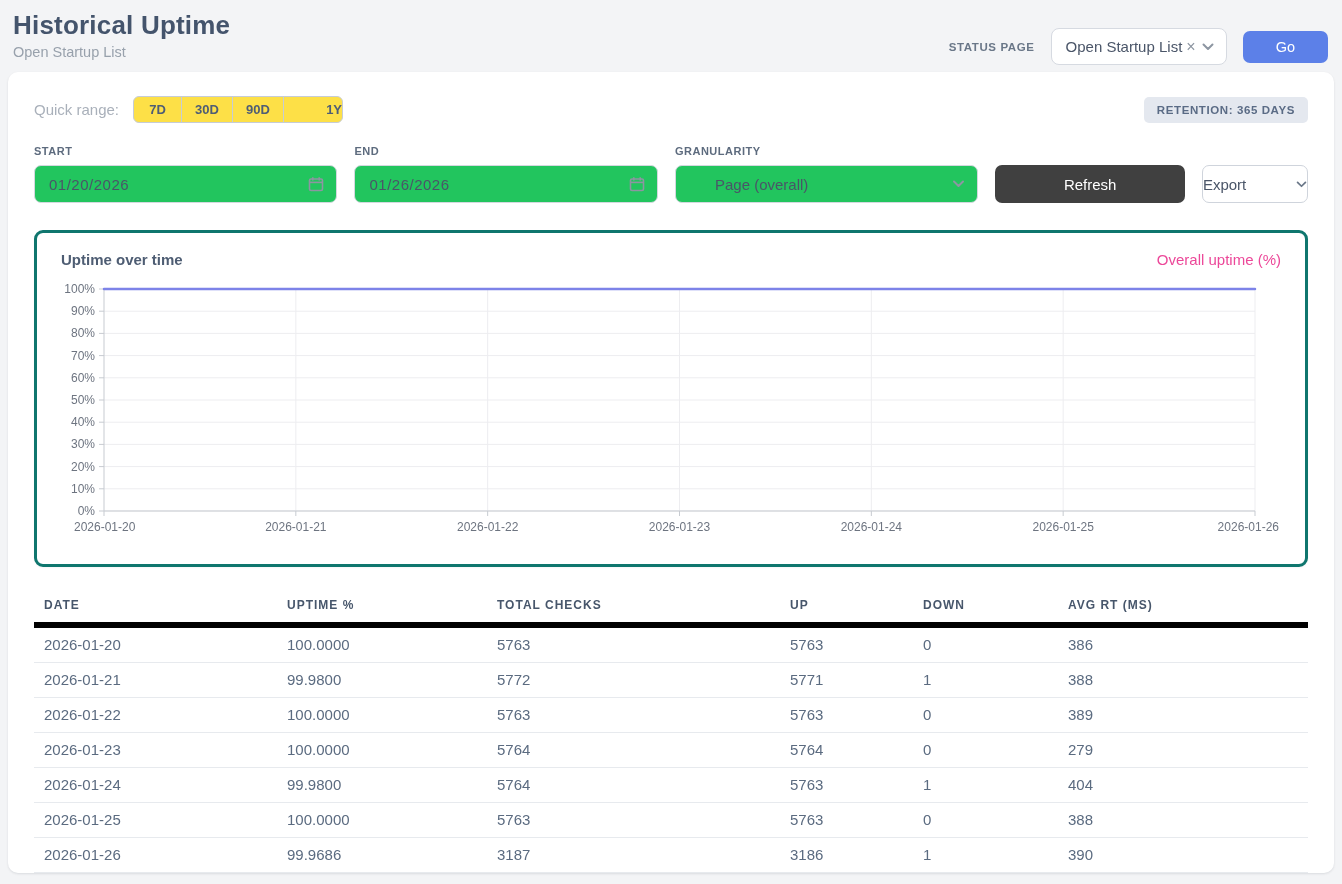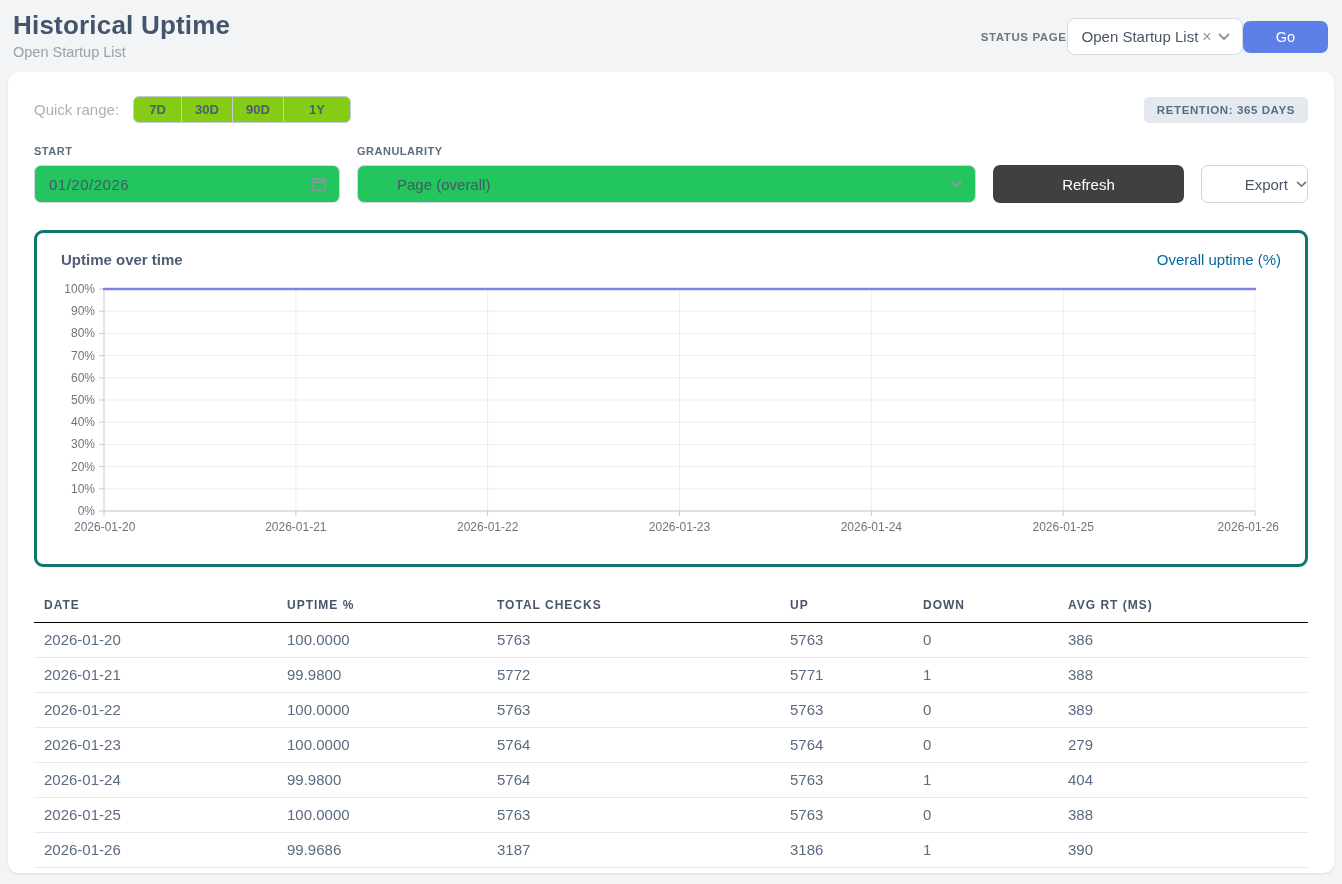--- a/index.html
+++ b/index.html
@@ -10,21 +10,21 @@
     color: #4e5d75;
     overflow: hidden;
   }
   
   .top-header {
     display: flex; justify-content: space-between; align-items: flex-start;
     padding: 10px 14px 0 13px; height: 64px;
   }
   .page-title { font-size: 26px; font-weight: 700; color: #44546c; letter-spacing: .2px; }
   .page-subtitle { font-size: 14.5px; color: #98a1ac; margin-top: 3px; }
-  .header-right { display: flex; align-items: center; gap: 0; margin-top: 8px; }
+  .header-right { display: flex; align-items: center; gap: 16px; margin-top: 18px; }
   .status-page-label { font-size: 11.5px; font-weight: 600; letter-spacing: .6px; color: #6a7788; }
   .status-select {
     display: flex; align-items: center; gap: 6px;
     background: #fff; border: 1px solid #d6dae1; border-radius: 8px;
     height: 37px; padding: 0 12px 0 14px; min-width: 158px; cursor: pointer;
     font-size: 15px; color: #4a5568;
   }
   .status-select .clear-x { color: #8d96a2; font-size: 16px; margin-left: -2px; }
   .chev { stroke: #8d96a2; stroke-width: 2; fill: none; stroke-linecap: round; stroke-linejoin: round; }
   .go-btn {
@@ -35,26 +35,26 @@
   .panel {
     background: #fff; border-radius: 10px; margin: 8px;
     box-shadow: 0 1px 3px rgba(16,24,40,.07), 0 1px 2px rgba(16,24,40,.04);
     padding: 24px 26px 14px 26px; height: 801px;
   }
   .row1 { display: flex; align-items: center; justify-content: space-between; }
   .quick-wrap { display: flex; align-items: center; gap: 14px; }
   .quick-label { font-size: 15px; color: #a9b0ba; }
   .seg-group { display: flex; }
   .seg-btn {
-    background: #84cc16; border: 1px solid #c6ccd6; color: #4e5d75;
+    background: #fde047; border: 1px solid #c6ccd6; color: #4e5d75;
     font-size: 13px; font-weight: 600; font-family: inherit;
     padding: 5px 0; width: 52px; text-align: center; cursor: pointer; margin-left: -1px;
   }
   .seg-btn:first-child { border-radius: 6px 0 0 6px; margin-left: 0; width: 49px; }
-  .seg-btn:last-child { border-radius: 0 6px 6px 0; width: 68px; }
+  .seg-btn:last-child { border-radius: 0 6px 6px 0; width: 60px; text-align: right; }
   .retention-badge {
     background: #e4e8ef; color: #5a6b85; font-size: 11.5px; font-weight: 600;
     letter-spacing: .6px; border-radius: 5px; padding: 7px 13px;
   }
   
   .controls { display: flex; gap: 17px; margin-top: 22px; align-items: flex-end; }
   .field { display: flex; flex-direction: column; }
   .field-label { font-size: 11px; font-weight: 600; letter-spacing: .5px; color: #5d6b7e; margin-bottom: 8px; }
   .input-box {
     display: flex; align-items: center; justify-content: space-between;
@@ -66,38 +66,38 @@
   .input-box.select { cursor: pointer; padding-left: 39px; }
   .date-val { letter-spacing: .5px; }
   .cal-icon { stroke: #8d95a1; stroke-width: 1.6; fill: none; }
   .refresh-btn {
     background: #404040; color: #fff; border: none; border-radius: 7px;
     width: 191px; height: 38px; font-size: 15px; cursor: pointer; font-family: inherit;
   }
   .export-btn {
     background: #fff; color: #4a5568; border: 1px solid #cfd4dc; border-radius: 7px;
     width: 107px; height: 38px; font-size: 15px; cursor: pointer; font-family: inherit;
-    display: flex; align-items: center; justify-content: flex-end; gap: 8px;
+    display: flex; align-items: center; justify-content: space-between; gap: 8px;
   }
   
   .chart-card {
     border: 3px solid #0f766e; border-radius: 9px; margin-top: 27px;
     padding: 18px 22px 14px 22px; height: 337px;
     box-shadow: 0 1px 2px rgba(16,24,40,.04);
   }
   .chart-head { display: flex; justify-content: space-between; align-items: center; padding: 0 2px; }
   .chart-title { font-size: 15px; font-weight: 700; color: #4e5d73; }
-  .chart-legend { font-size: 15px; color: #0369a1; }
+  .chart-legend { font-size: 15px; color: #ec4899; }
   .chart-svg { margin-top: 14px; display: block; }
   .chart-svg text { font-family: "Liberation Sans", "DejaVu Sans", sans-serif; font-size: 12px; fill: #6d7480; }
   
   .uptime-table { width: 100%; border-collapse: collapse; margin-top: 23px; }
   .uptime-table th {
     text-align: left; font-size: 12px; font-weight: 700; letter-spacing: 1px;
-    color: #47566b; padding: 8px 10px 10px 10px; border-bottom: 1px solid #000000;
+    color: #47566b; padding: 8px 10px 10px 10px; border-bottom: 6px solid #000000;
   }
   .uptime-table td {
     font-size: 15px; color: #5b6b80; padding: 8px 10px 9px 10px;
     border-bottom: 1px solid #e7eaee;
   }
 </style>
 </head>
 <body>
 
 <div class="top-header">
@@ -131,20 +131,32 @@
         </div>
     </div>
     <span class="retention-badge">RETENTION: 365 DAYS</span>
   </div>
 
   <div class="controls">
     <div class="field date-field">
       <span class="field-label">START</span>
       <div class="input-box">
         <span class="date-val">01/20/2026</span>
+        <svg width="16" height="16" viewBox="0 0 16 16">
+          <rect class="cal-icon" x="1.5" y="3" width="13" height="11.5" rx="1.5"></rect>
+          <line class="cal-icon" x1="4.8" y1="1.2" x2="4.8" y2="4.5"></line>
+          <line class="cal-icon" x1="11.2" y1="1.2" x2="11.2" y2="4.5"></line>
+          <line class="cal-icon" x1="1.5" y1="6.4" x2="14.5" y2="6.4"></line>
+        </svg>
+      </div>
+    </div>
+    <div class="field date-field">
+      <span class="field-label">END</span>
+      <div class="input-box">
+        <span class="date-val">01/26/2026</span>
         <svg width="16" height="16" viewBox="0 0 16 16">
           <rect class="cal-icon" x="1.5" y="3" width="13" height="11.5" rx="1.5"></rect>
           <line class="cal-icon" x1="4.8" y1="1.2" x2="4.8" y2="4.5"></line>
           <line class="cal-icon" x1="11.2" y1="1.2" x2="11.2" y2="4.5"></line>
           <line class="cal-icon" x1="1.5" y1="6.4" x2="14.5" y2="6.4"></line>
         </svg>
       </div>
     </div>
     <div class="field gran-field" style="flex:1 1 auto;">
       <span class="field-label">GRANULARITY</span>

